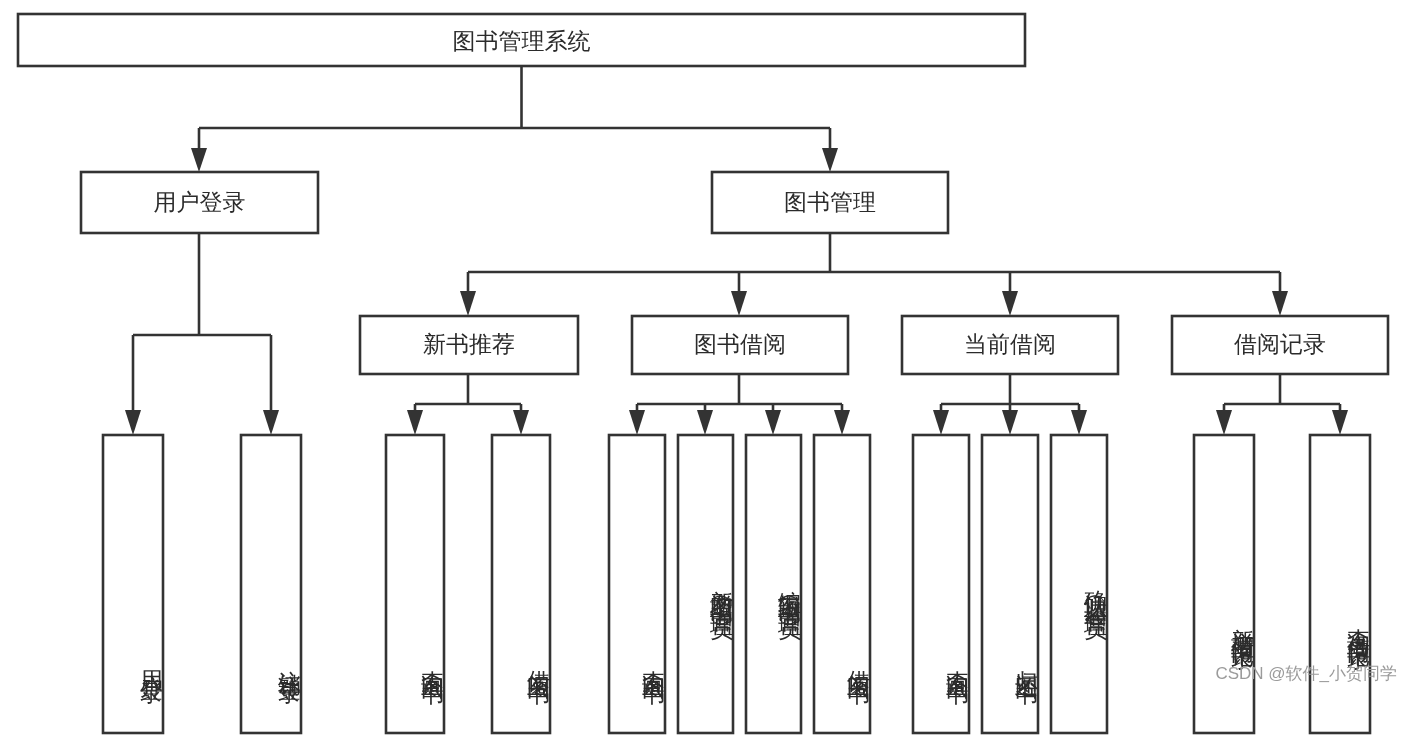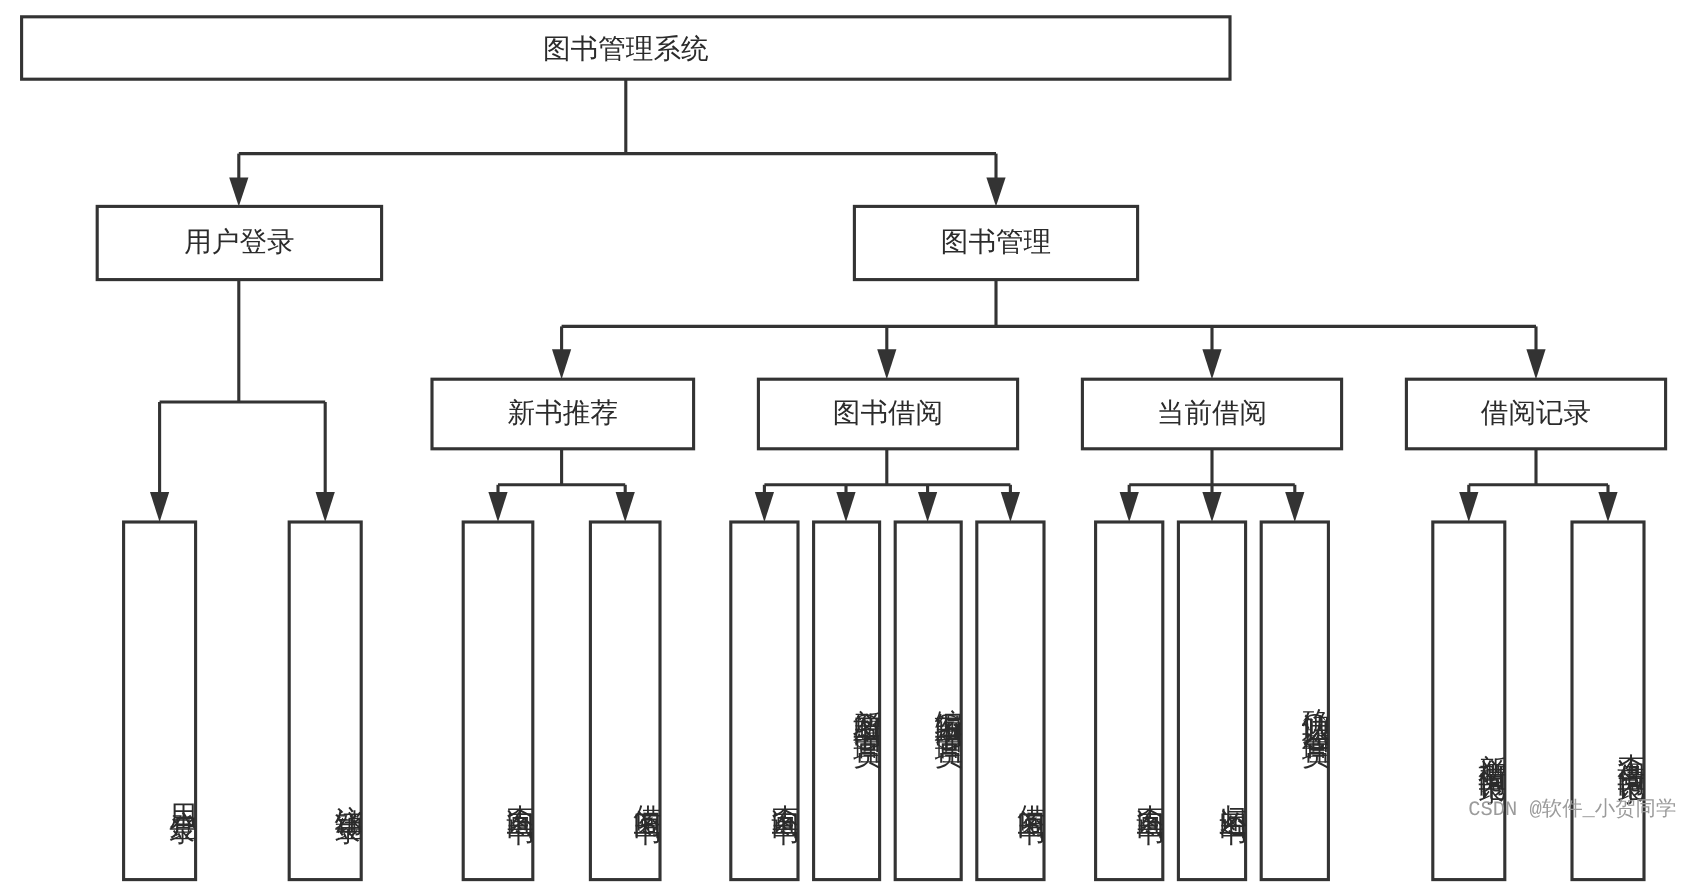--- a/index.html
+++ b/index.html
@@ -60,21 +60,21 @@
     white-space: nowrap;
     display: flex;
     align-items: flex-start;
     justify-content: center;
     pointer-events: none;
   }
   .watermark {
     position: absolute;
     right: 8px;
     bottom: 6px;
-    font-family: Liberation Mono, monospace;
+    font-family: Liberation Sans, sans-serif;
     font-size: 17px;
     color: #9b9b9b;
     white-space: nowrap;
   }
 </style>
 </head>
 <body>
 
 <div id="diagram-root">
 

